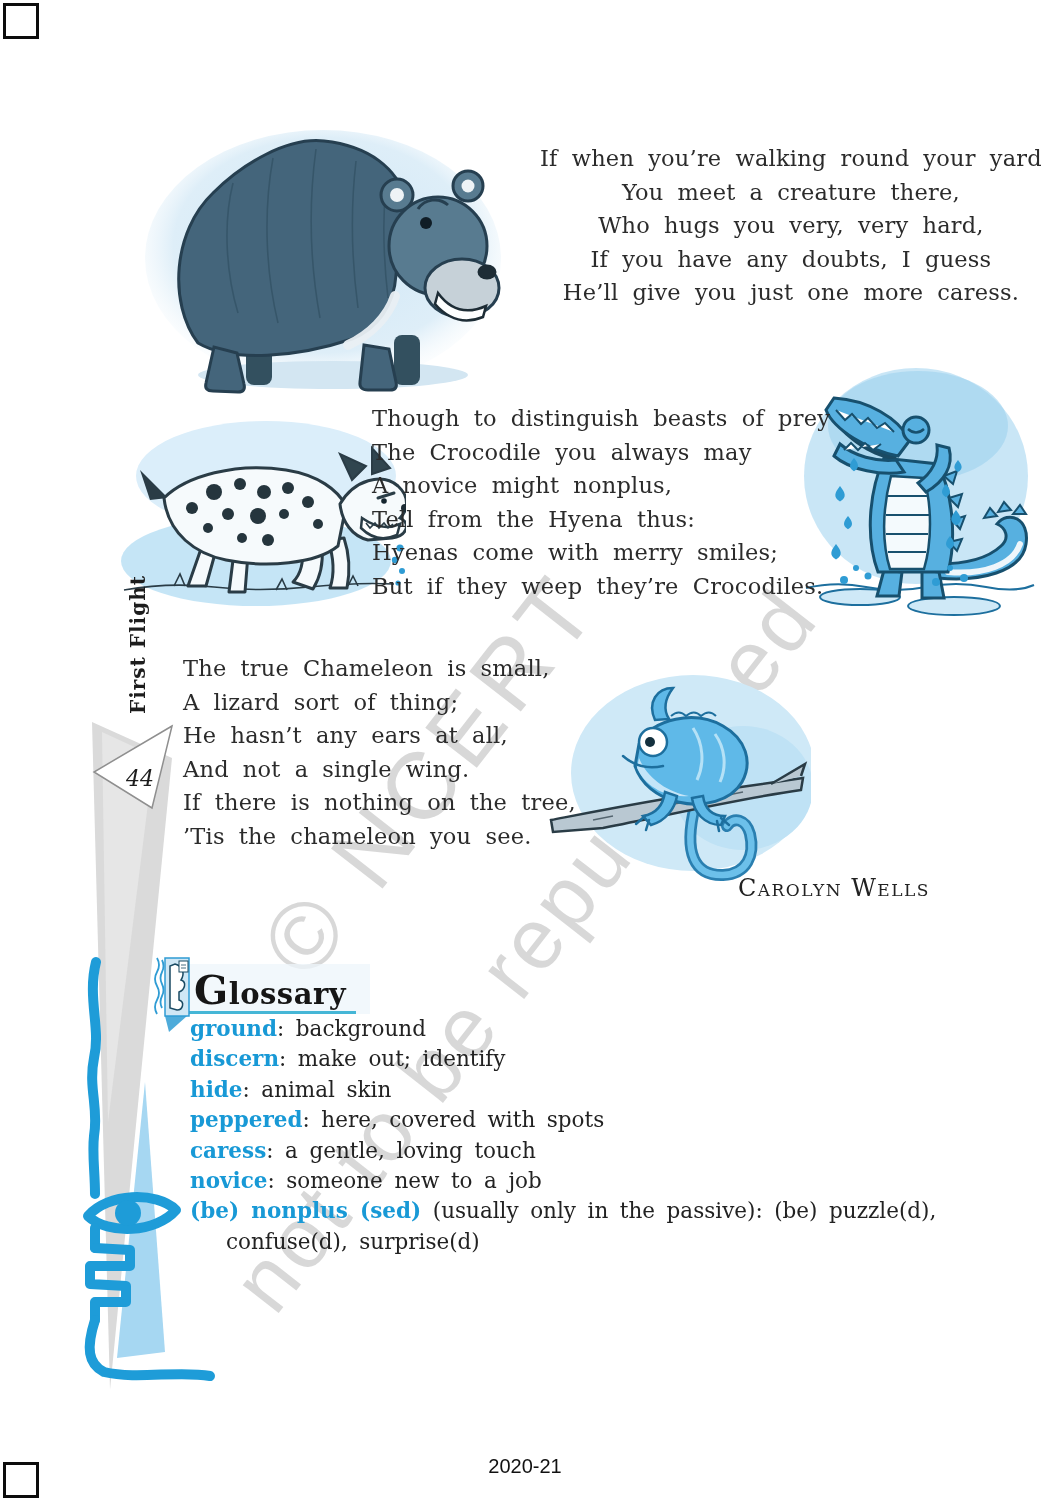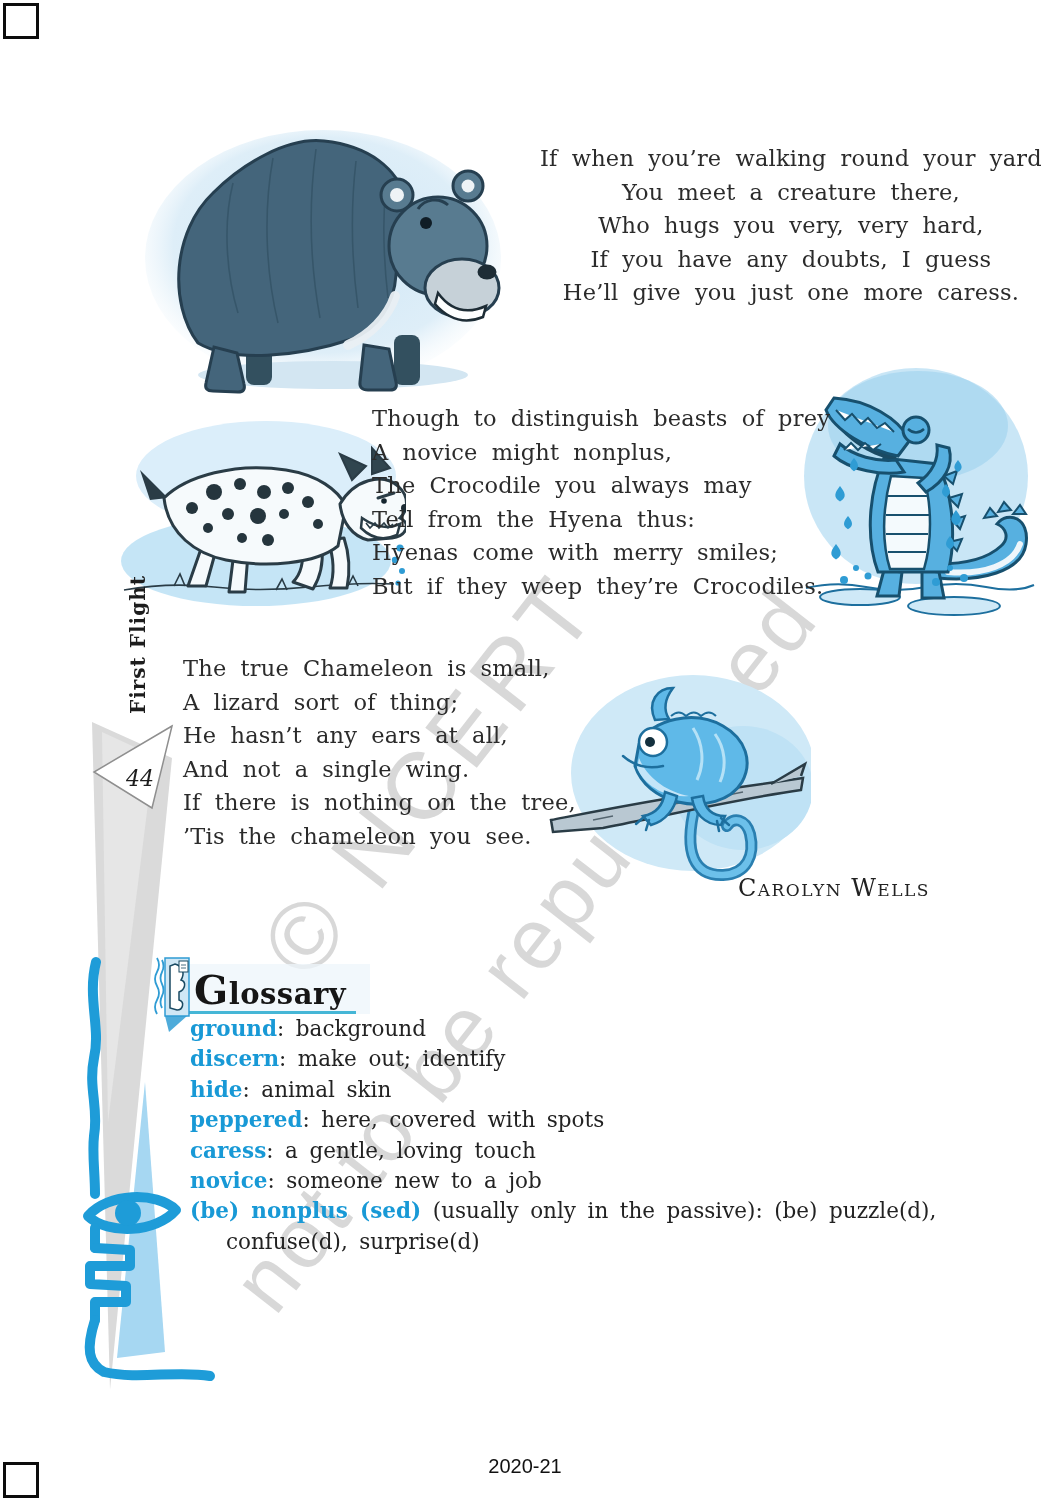--- a/index.html
+++ b/index.html
@@ -183,22 +183,22 @@
     <g fill="#2f9cd4">
       <circle cx="284" cy="142" r="3.6"></circle>
         <circle cx="279" cy="154" r="3.2"></circle>
       <circle cx="286" cy="165" r="3"></circle>
         <circle cx="282" cy="177" r="2.6"></circle>
     </g>
   </svg>
 
   <div class="stanza" id="stanza2">
     <div class="pline">Though to distinguish beasts of prey</div>
+    <div class="pline">The Crocodile you always may</div>
     <div class="pline">A novice might nonplus,</div>
-    <div class="pline">The Crocodile you always may</div>
     <div class="pline">Tell from the Hyena thus:</div>
     <div class="pline">Hyenas come with merry smiles;</div>
     <div class="pline">But if they weep they’re Crocodiles.</div>
   </div>
 
   <svg class="art" style="left:798px;top:366px;z-index:2" width="244" height="256" viewBox="0 0 244 256">
     <defs>
       <path id="drop" d="M0,0 C3.5,4.5 6,8.5 0,12 C-6,8.5 -3.5,4.5 0,0 Z"></path>
     </defs>
     <ellipse cx="118" cy="110" rx="112" ry="108" fill="#bfe2f5" opacity="0.85"></ellipse>

